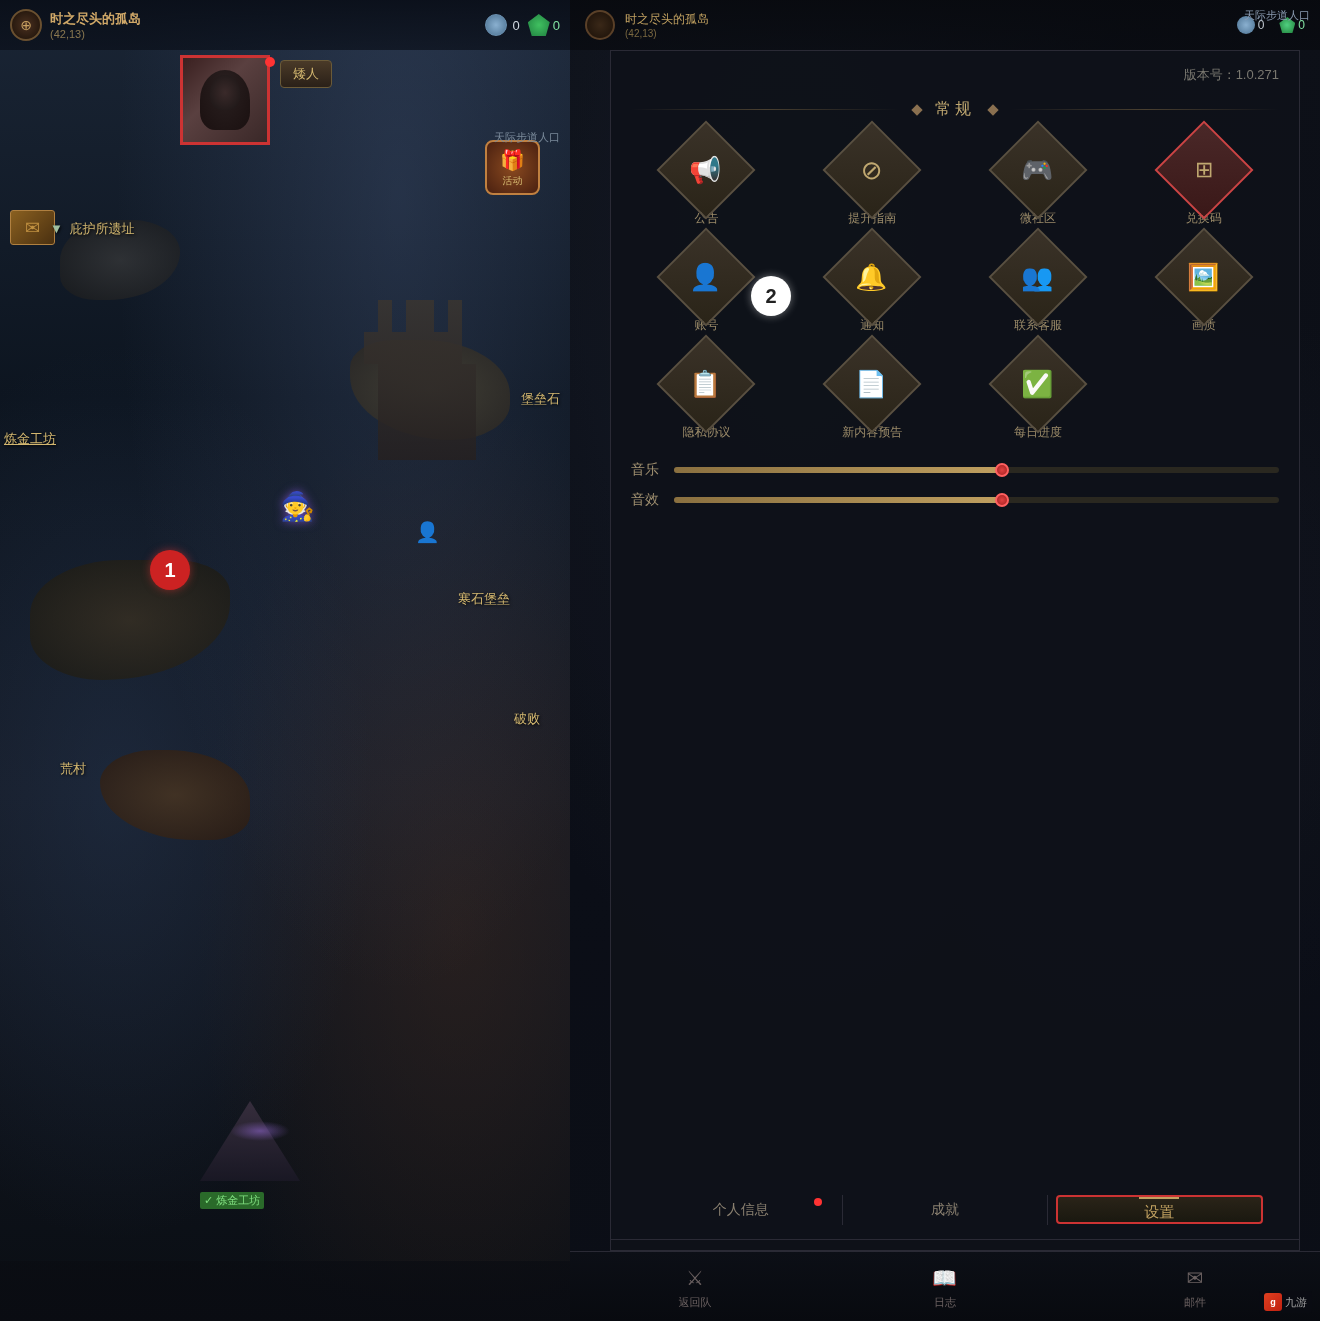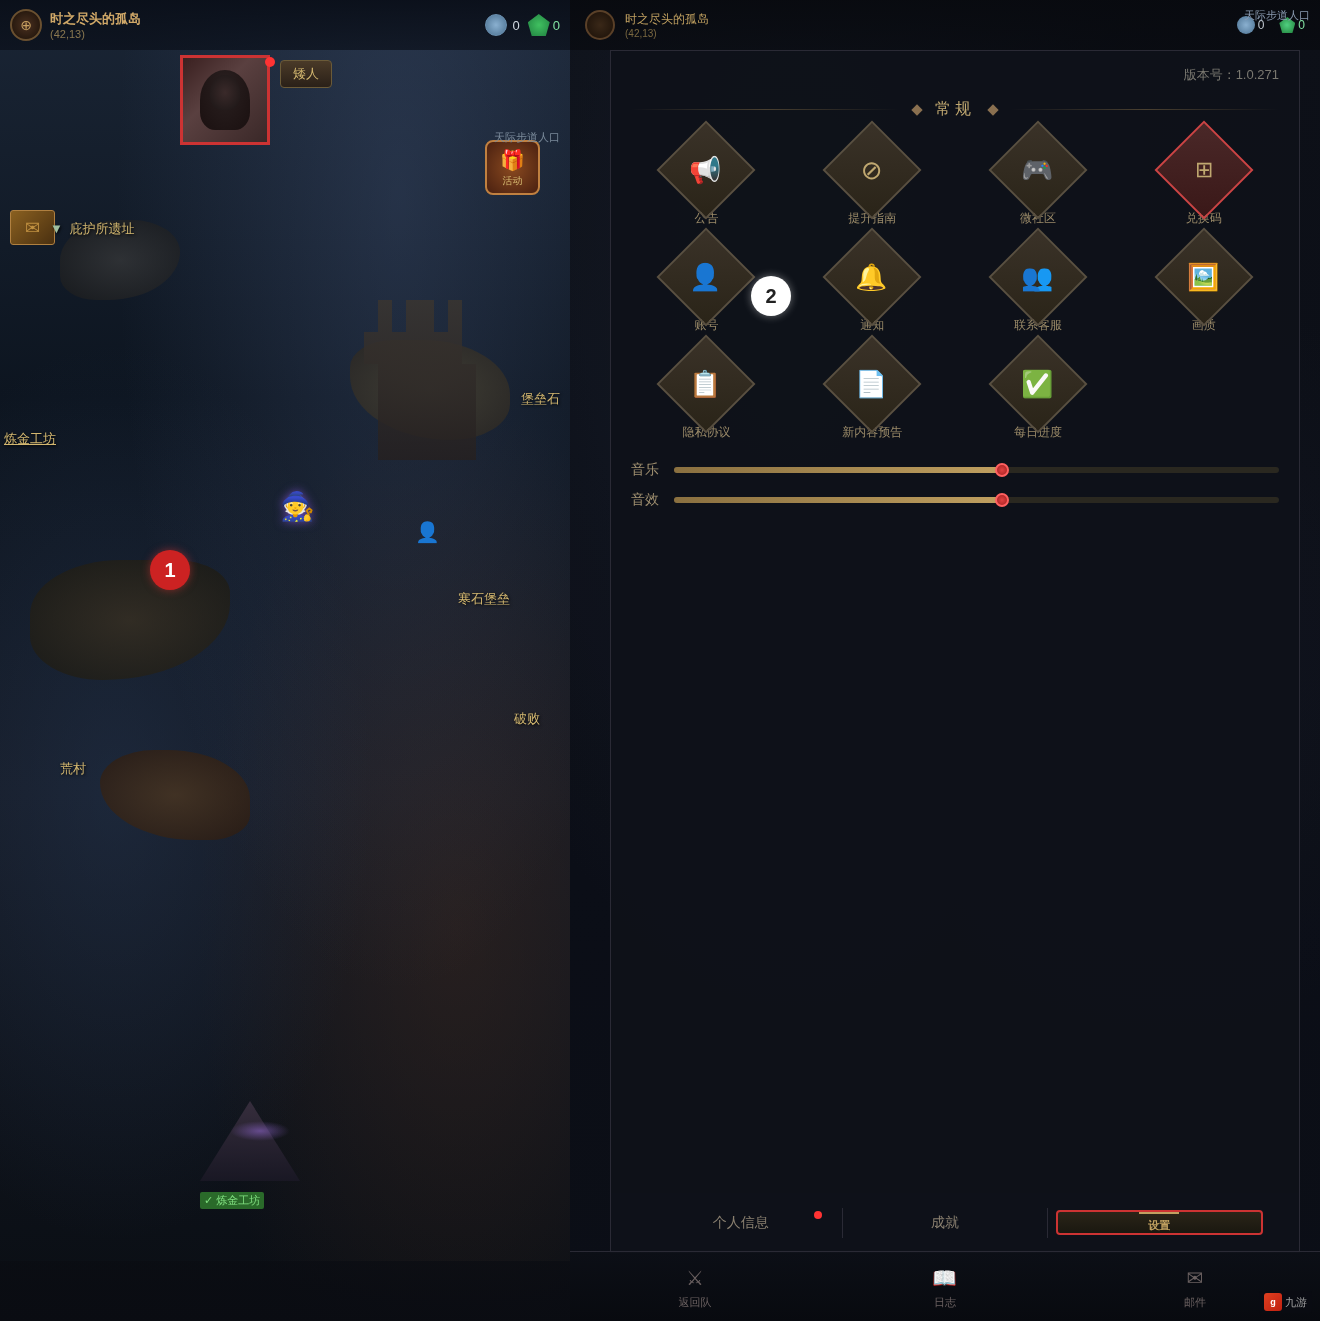--- a/index.html
+++ b/index.html
@@ -531,21 +531,21 @@
     .right-top-bar .right-coin-area {
       margin-left: auto;
       display: flex;
       align-items: center;
       gap: 5px;
     }
 
     
     .settings-footer {
       position: absolute;
-      bottom: 68px;
+      bottom: 81px;
       left: 40px;
       right: 20px;
       height: 60px;
       background: rgba(15,18,25,0.96);
       border: 1px solid #2a2a35;
       border-top: none;
       display: flex;
       align-items: center;
       padding: 0 28px;
     }
@@ -592,23 +592,22 @@
     }
 
     .settings-btn-top-line {
       width: 40px;
       height: 2px;
       background: #c0a060;
       margin-bottom: 4px;
     }
 
     .settings-btn-label {
-      font-size: 11px;
+      font-size: 15px;
       color: #c0a060;
-      font-weight: bold;
     }
 
     
     .shelter-label { top: 220px; left: 10px; padding-left: 40px; }
     .alchemy-label { top: 430px; left: 4px; text-decoration: underline; }
     .basalt-label { top: 390px; right: 10px; margin-left: 34px; }
     .coldstone-label { top: 590px; right: 60px; }
     .wasteland-label { top: 760px; left: 60px; }
     .broken-label { top: 710px; right: 30px; }
 

